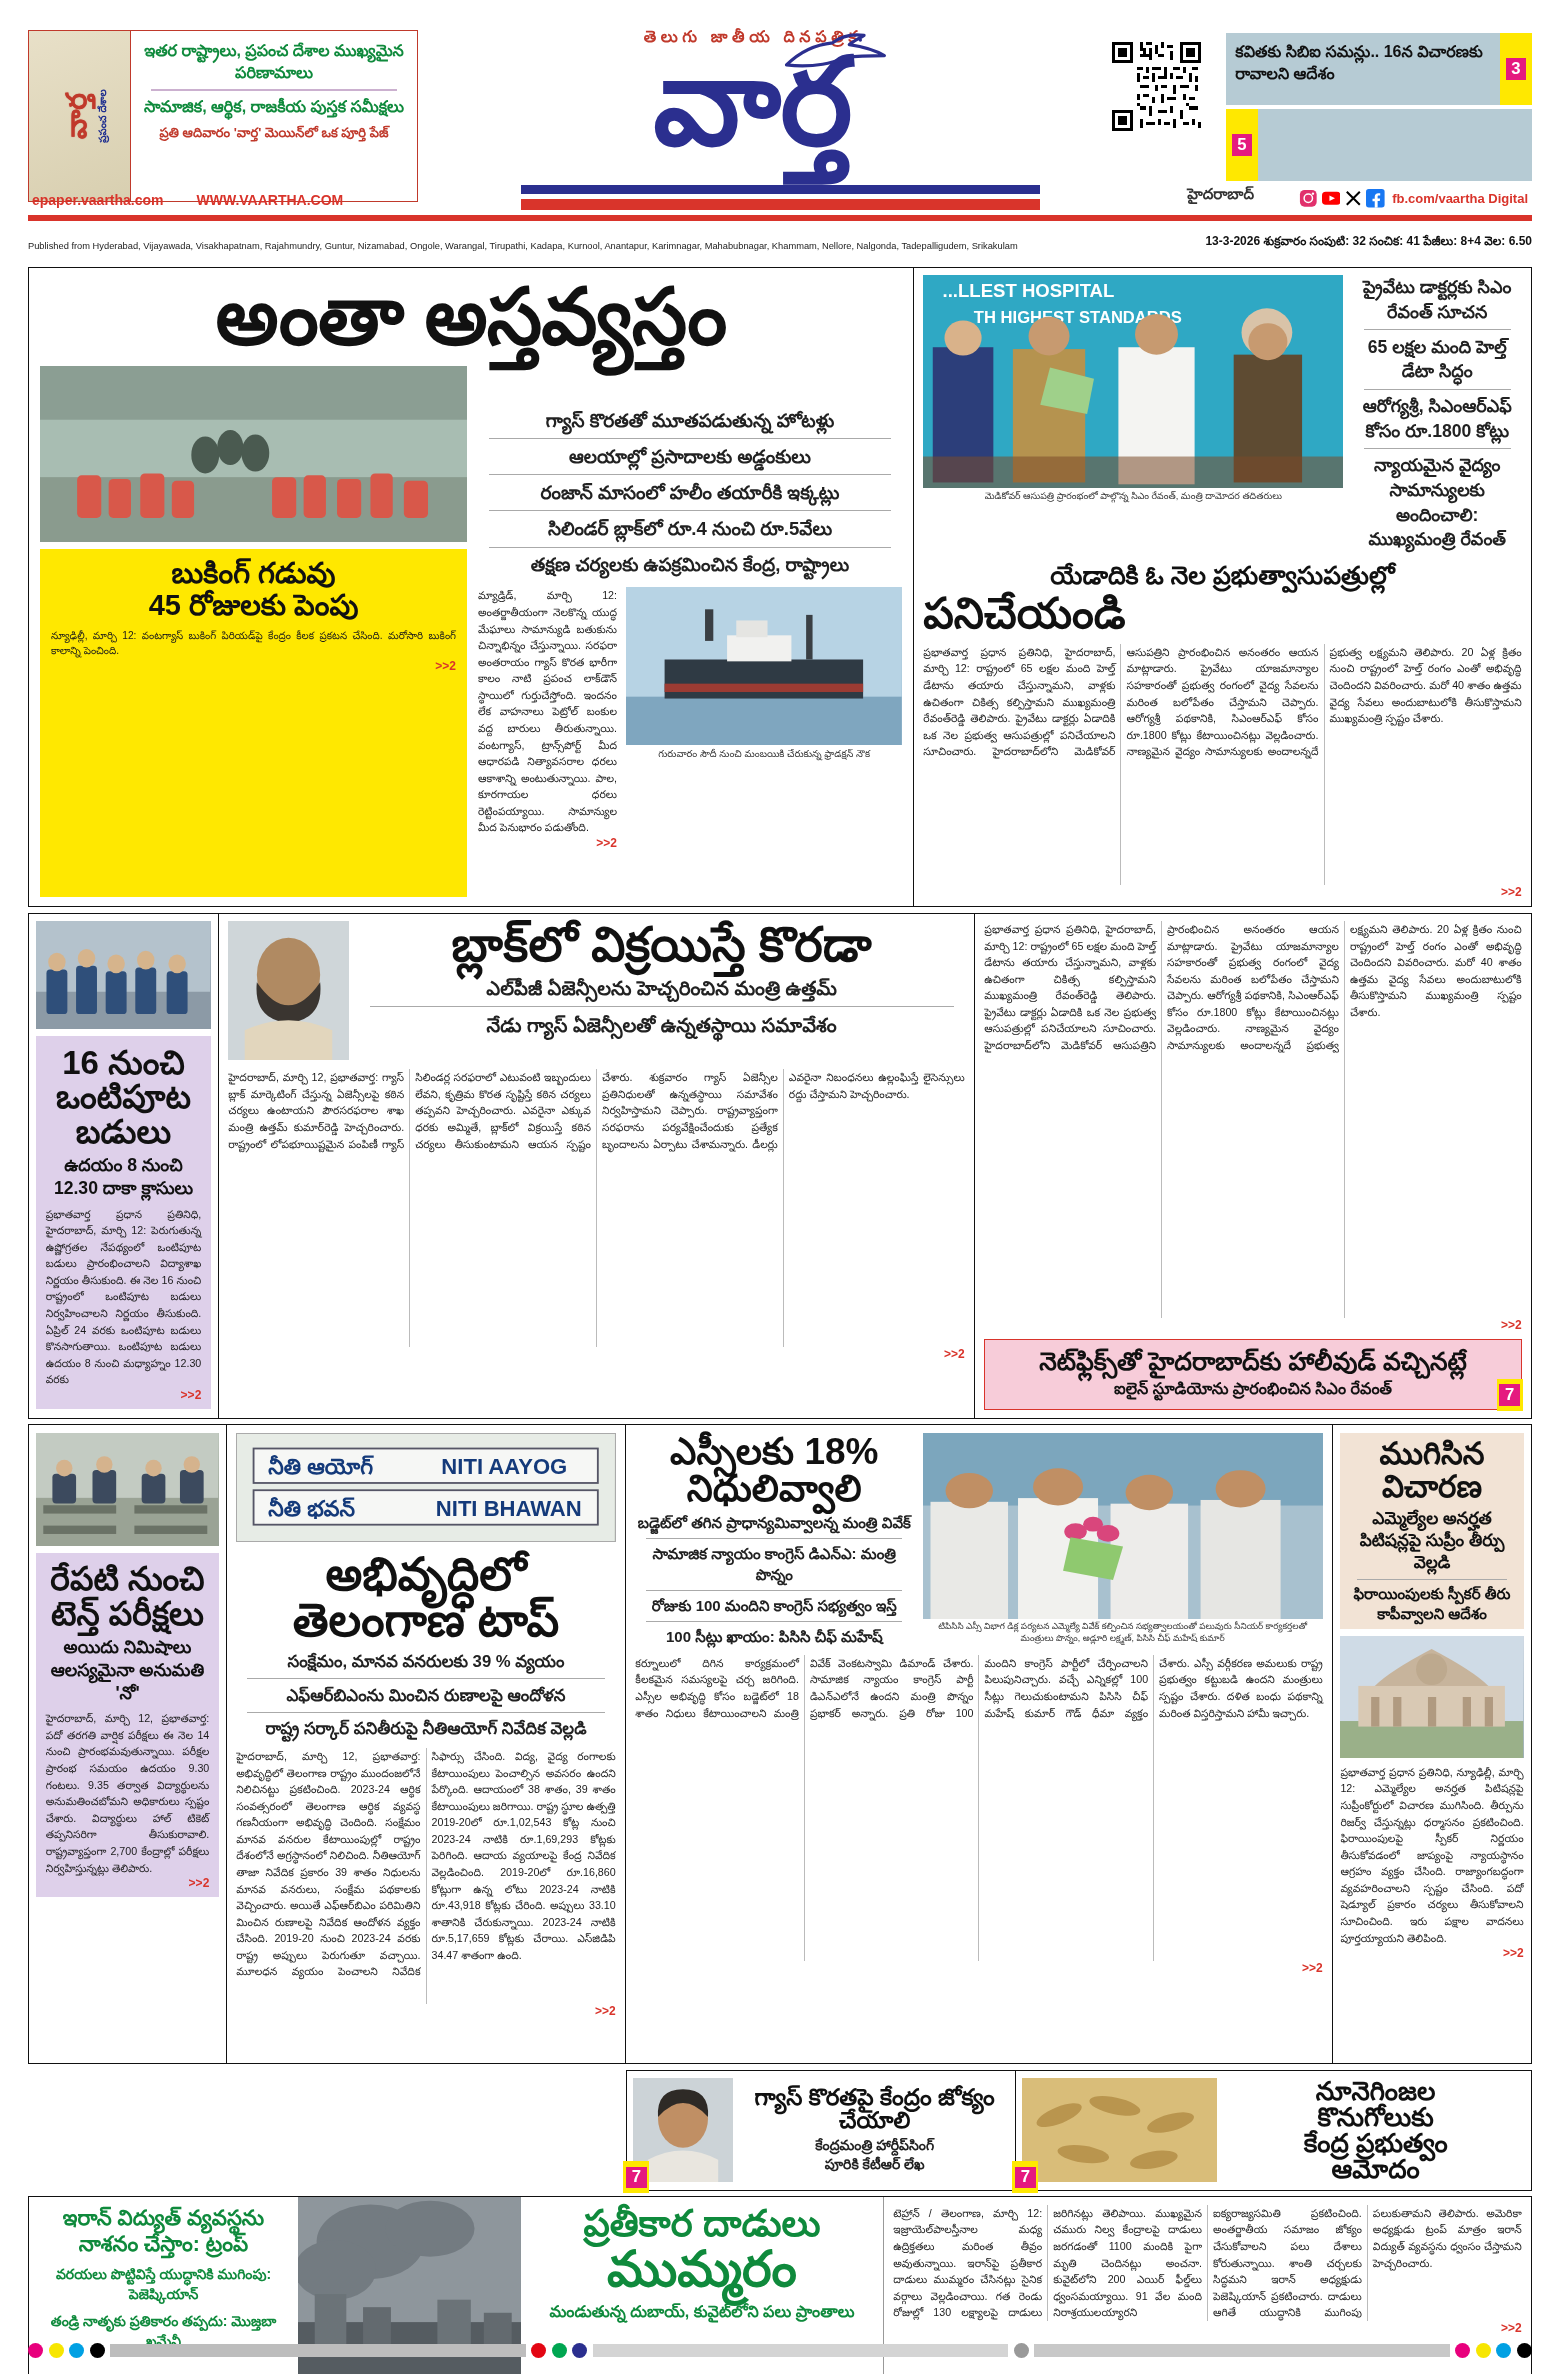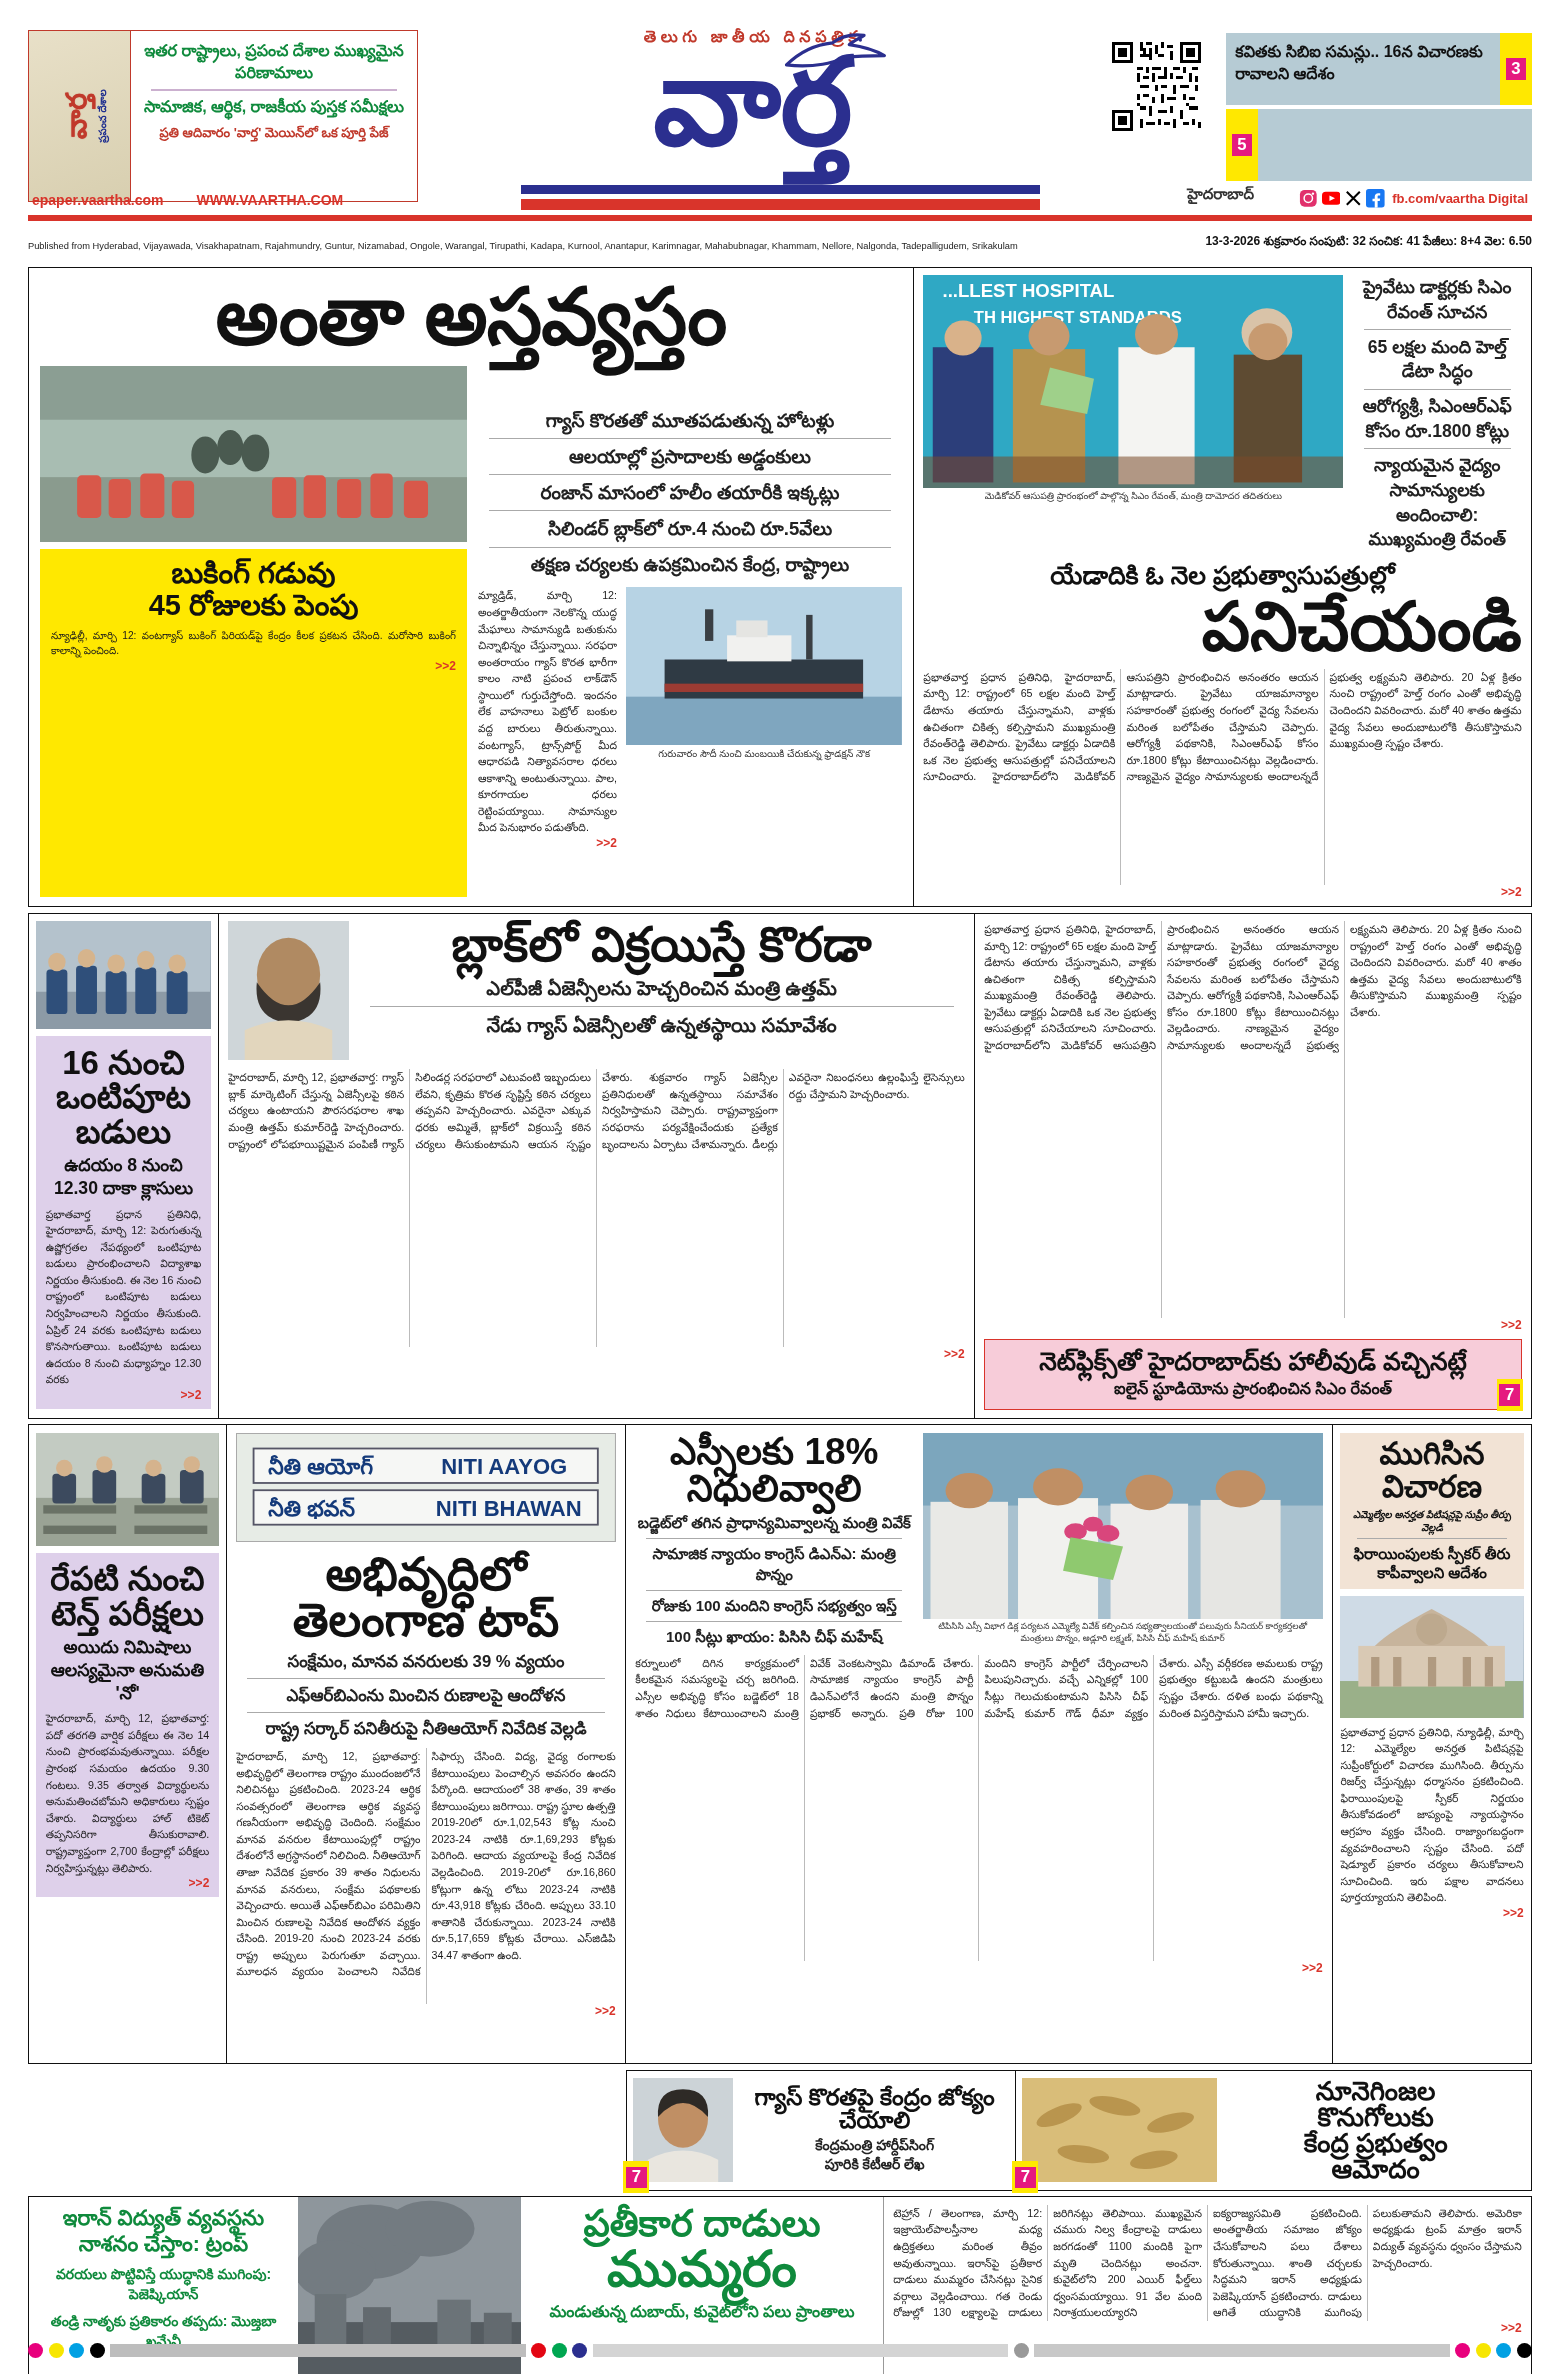--- a/index.html
+++ b/index.html
@@ -394,21 +394,21 @@
             <div class="sub-rule"></div>
             <div class="sub" style="font-size:17.6px;">65 లక్షల మంది హెల్త్ డేటా సిద్ధం</div>
             <div class="sub-rule"></div>
             <div class="sub" style="font-size:17.6px;">ఆరోగ్యశ్రీ, సిఎంఆర్‌ఎఫ్ కోసం రూ.1800 కోట్లు</div>
             <div class="sub-rule"></div>
             <div class="sub" style="font-size:17.6px;">న్యాయమైన వైద్యం సామాన్యులకు అందించాలి: ముఖ్యమంత్రి రేవంత్</div>
           </div>
         </div>
 
         <div class="headline-xl" style="font-size:25px; text-align:center; margin-top:11px;">యేడాదికి ఓ నెల ప్రభుత్వాసుపత్రుల్లో</div>
-        <div class="headline-xl" style="font-size:68px; text-align:right; margin-top:3.7px;">పనిచేయండి</div>
+        <div class="headline-xl" style="font-size:43px; text-align:left; margin-top:3.7px;">పనిచేయండి</div>
 
         <div class="body-txt colwrap" style="column-count:3; margin-top:9.3px; flex:1;">ప్రభాతవార్త ప్రధాన ప్రతినిధి, హైదరాబాద్, మార్చి 12: రాష్ట్రంలో 65 లక్షల మంది హెల్త్ డేటాను తయారు చేస్తున్నామని, వాళ్లకు ఉచితంగా చికిత్స కల్పిస్తామని ముఖ్యమంత్రి రేవంత్‌రెడ్డి తెలిపారు. ప్రైవేటు డాక్టర్లు ఏడాదికి ఒక నెల ప్రభుత్వ ఆసుపత్రుల్లో పనిచేయాలని సూచించారు. హైదరాబాద్‌లోని మెడికోవర్ ఆసుపత్రిని ప్రారంభించిన అనంతరం ఆయన మాట్లాడారు. ప్రైవేటు యాజమాన్యాల సహకారంతో ప్రభుత్వ రంగంలో వైద్య సేవలను మరింత బలోపేతం చేస్తామని చెప్పారు. ఆరోగ్యశ్రీ పథకానికి, సిఎంఆర్‌ఎఫ్ కోసం రూ.1800 కోట్లు కేటాయించినట్లు వెల్లడించారు. నాణ్యమైన వైద్యం సామాన్యులకు అందాలన్నదే ప్రభుత్వ లక్ష్యమని తెలిపారు. 20 ఏళ్ల క్రితం నుంచి రాష్ట్రంలో హెల్త్ రంగం ఎంతో అభివృద్ధి చెందిందని వివరించారు. మరో 40 శాతం ఉత్తమ వైద్య సేవలు అందుబాటులోకి తీసుకొస్తామని ముఖ్యమంత్రి స్పష్టం చేశారు.</div>
         <div class="more">&gt;&gt;2</div>
       </div>
     </div>
 
     <div style="display:flex; margin-top:5.6px; height:506px;">
 
       <div style="width:191px; border:1.9px solid #111; padding:7.4px;">
         <div class="ph school" style="height:108px;">
@@ -569,21 +569,21 @@
           </div>
         </div>
         <div class="body-txt colwrap" style="column-count:4; margin-top:7.4px; height:306px;">కర్నూలులో దిగిన కార్యక్రమంలో కీలకమైన సమస్యలపై చర్చ జరిగింది. ఎస్సీల అభివృద్ధి కోసం బడ్జెట్‌లో 18 శాతం నిధులు కేటాయించాలని మంత్రి వివేక్ వెంకటస్వామి డిమాండ్ చేశారు. సామాజిక న్యాయం కాంగ్రెస్ పార్టీ డిఎన్‌ఎలోనే ఉందని మంత్రి పొన్నం ప్రభాకర్ అన్నారు. ప్రతి రోజు 100 మందిని కాంగ్రెస్ పార్టీలో చేర్పించాలని పిలుపునిచ్చారు. వచ్చే ఎన్నికల్లో 100 సీట్లు గెలుచుకుంటామని పిసిసి చీఫ్ మహేష్ కుమార్ గౌడ్ ధీమా వ్యక్తం చేశారు. ఎస్సీ వర్గీకరణ అమలుకు రాష్ట్ర ప్రభుత్వం కట్టుబడి ఉందని మంత్రులు స్పష్టం చేశారు. దళిత బంధు పథకాన్ని మరింత విస్తరిస్తామని హామీ ఇచ్చారు.</div>
         <div class="more">&gt;&gt;2</div>
       </div>
 
       <div style="width:199px; border:1.9px solid #111; border-left:none; padding:7.4px;">
         <div class="lav-box" style="background:#f2e3d5; padding:5.6px;">
           <h3 style="font-size:31px;">ముగిసిన</h3>
           <h3 style="font-size:31px;">విచారణ</h3>
-          <div class="sb" style="font-size:10px;font-style:italic;">ఎమ్మెల్యేల అనర్హత పిటిషన్లపై సుప్రీం తీర్పు వెల్లడి</div>
+          <div class="sb" style="font-size:17px;">ఎమ్మెల్యేల అనర్హత పిటిషన్లపై సుప్రీం తీర్పు వెల్లడి</div>
           <div class="sub-rule"></div>
           <div class="sb" style="font-size:15px;">ఫిరాయింపులకు స్పీకర్ తీరు కాపీవ్వాలని ఆదేశం</div>
         </div>
         <div class="ph court" style="height:122px; margin-top:7.4px;">
           <svg width="100%" height="100%" viewBox="0 0 200 132" preserveAspectRatio="none">
             <rect width="200" height="132" fill="#cfdbe6"></rect>
             <rect y="92" width="200" height="40" fill="#9ab089"></rect>
             <rect x="20" y="54" width="160" height="44" fill="#d9c9b4"></rect>
             <path d="M100 14 q46 24 62 40 h-124 q16 -16 62 -40z" fill="#c7b49c"></path>
             <circle cx="100" cy="36" r="17" fill="#bda98e"></circle>

